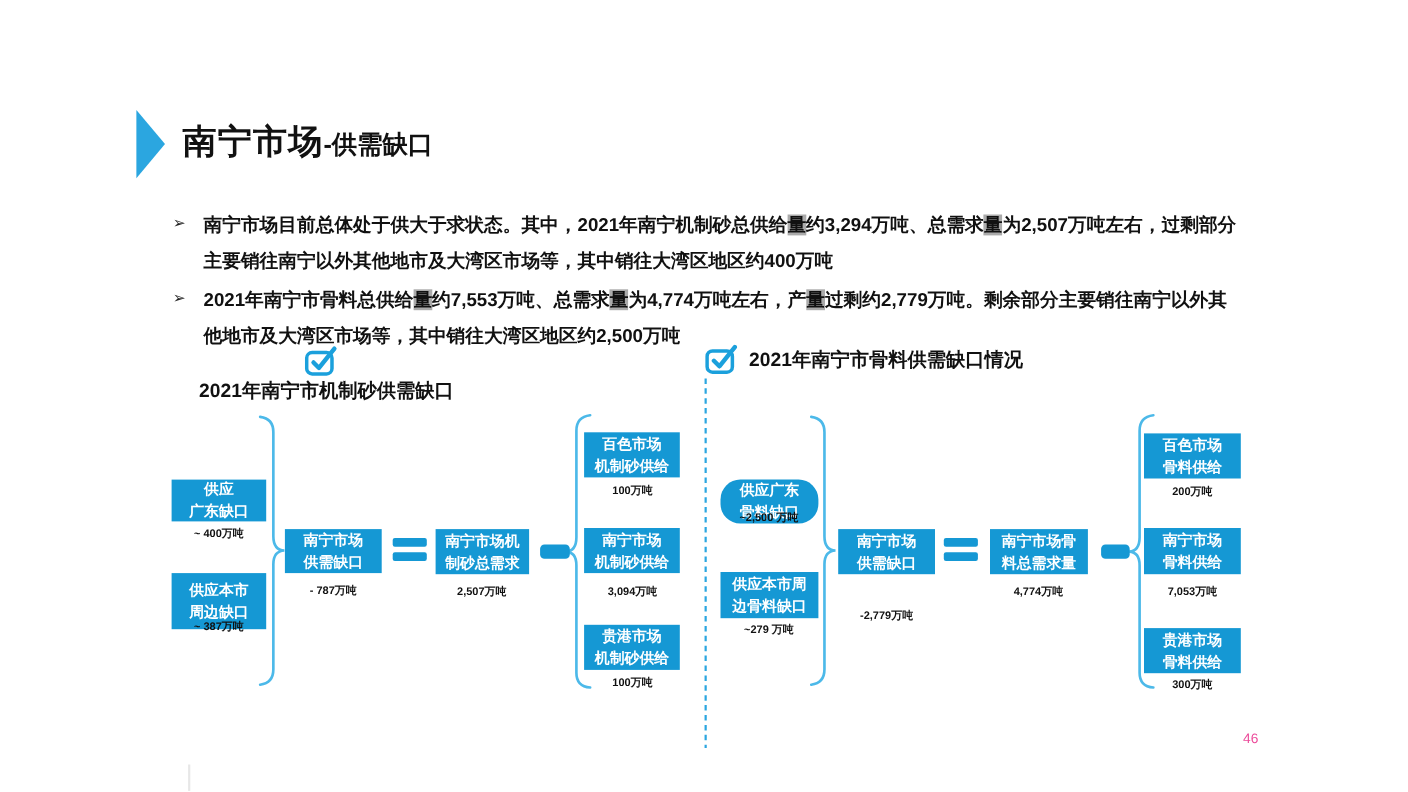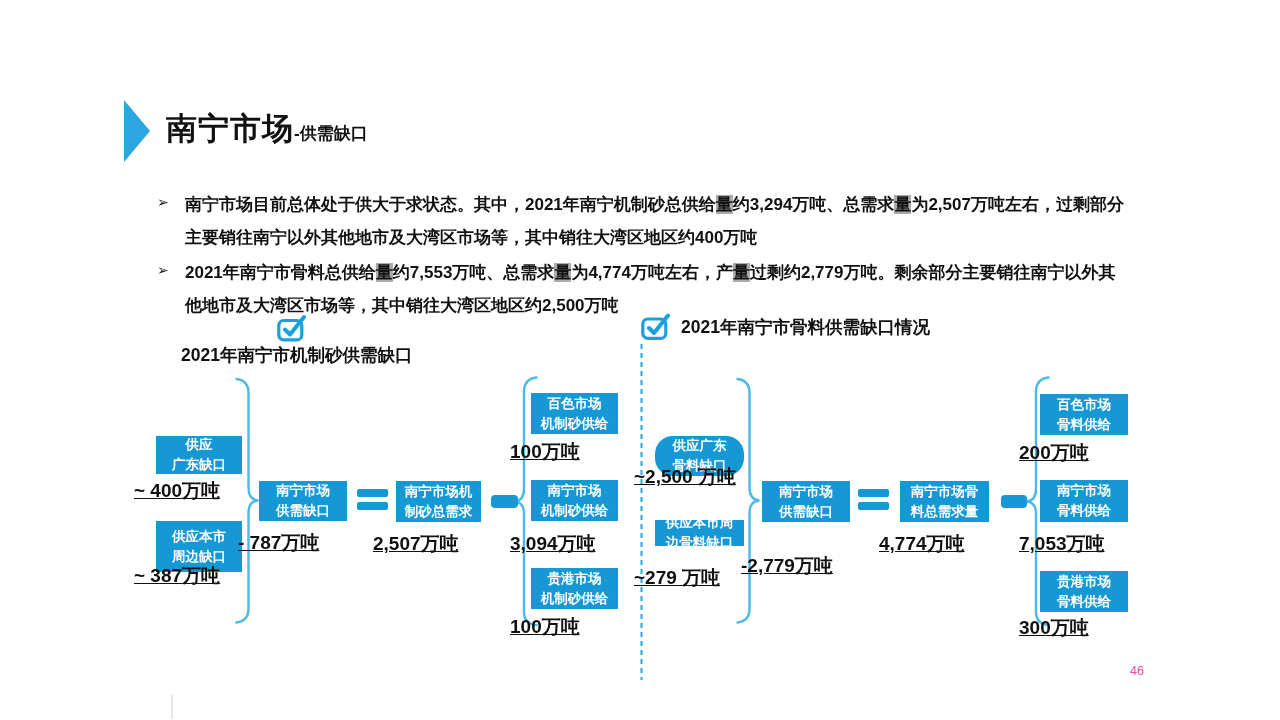--- a/index.html
+++ b/index.html
@@ -12,40 +12,40 @@
   html,body{width:1280px;height:720px;background:#ffffff;overflow:hidden;}
   body{font-family:"Liberation Sans","DejaVu Sans",sans-serif;color:var(--ink);}
   .slide{position:relative;width:1280px;height:720px;background:#ffffff;margin-top:32px;}
 
   
   .title-tri{position:absolute;left:124px;top:68px;width:0;height:0;
     border-left:26px solid var(--accent-blue);
     border-top:31px solid transparent;border-bottom:31px solid transparent;}
   .title-wrap{position:absolute;left:166px;top:76px;display:flex;align-items:baseline;}
   .title-main{font-size:31px;font-weight:800;letter-spacing:1px;}
-  .title-sub{font-size:17px;font-weight:800;}
+  .title-sub{font-size:23px;font-weight:800;}
 
   
   .bullets{position:absolute;left:157px;top:156px;width:968px;}
   .bullet{display:flex;margin-bottom:2px;}
   .bullet-marker{width:28px;font-size:14px;padding-top:6px;color:#222;flex:0 0 28px;}
   .bullet-text{flex:1;font-size:17px;font-weight:bold;line-height:33px;color:var(--ink);}
   .bullet-text .hl{background:#ababab;}
 
   
   .sec-header{position:absolute;display:flex;align-items:center;}
   .sec-header .cb{width:30px;height:27px;flex:0 0 30px;margin-right:10px;}
   .sec-title{font-size:17.5px;font-weight:bold;color:var(--ink);}
 
   
   .dbox{position:absolute;background:var(--box-blue);color:#ffffff;font-weight:bold;
     font-size:13.5px;line-height:1.45;display:flex;align-items:center;justify-content:center;
     text-align:center;white-space:pre-line;}
-  .dval{position:absolute;font-size:19px;font-weight:bold;color:var(--ink);
-    text-align:left;white-space:nowrap;width:130px;text-decoration:underline;}
+  .dval{position:absolute;font-size:10px;font-weight:bold;color:var(--ink);
+    text-align:center;white-space:nowrap;width:130px;}
   .eq-bar{position:absolute;width:31px;height:8px;background:var(--box-blue);border-radius:2px;}
   .dash{position:absolute;background:var(--box-blue);border-radius:4px;}
   .overlay-svg{position:absolute;left:0;top:0;width:1280px;height:720px;pointer-events:none;}
 
   .page-num{position:absolute;left:1130px;top:632px;font-size:12.5px;color:#ec4899;}
   .cursor-line{position:absolute;left:171px;top:663px;width:2px;height:24px;background:#e7e7e7;}
 </style>
 </head>
 <body>
 
@@ -121,21 +121,21 @@
   <div class="dval" style="left:510px;top:499px;">3,094万吨</div>
 
   <div class="dbox" style="left:531px;top:536px;width:87px;height:41px;">贵港市场
 机制砂供给</div>
   <div class="dval" style="left:510px;top:582px;">100万吨</div>
 
   <div class="dbox" style="left:655px;top:404px;width:89px;height:40px;border-radius:18px;">供应广东
 骨料缺口</div>
   <div class="dval" style="left:634px;top:432px;">~2,500 万吨</div>
 
-  <div class="dbox" style="left:655px;top:488px;width:89px;height:26px;">供应本市周
+  <div class="dbox" style="left:655px;top:488px;width:89px;height:42px;">供应本市周
 边骨料缺口</div>
   <div class="dval" style="left:634px;top:533px;">~279 万吨</div>
 
   <div class="dbox" style="left:762px;top:449px;width:88px;height:41px;">南宁市场
 供需缺口</div>
   <div class="dval" style="left:741px;top:521px;">-2,779万吨</div>
 
   <div class="eq-bar" style="left:858px;top:457px;"></div>
   <div class="eq-bar" style="left:858px;top:470px;"></div>
 

